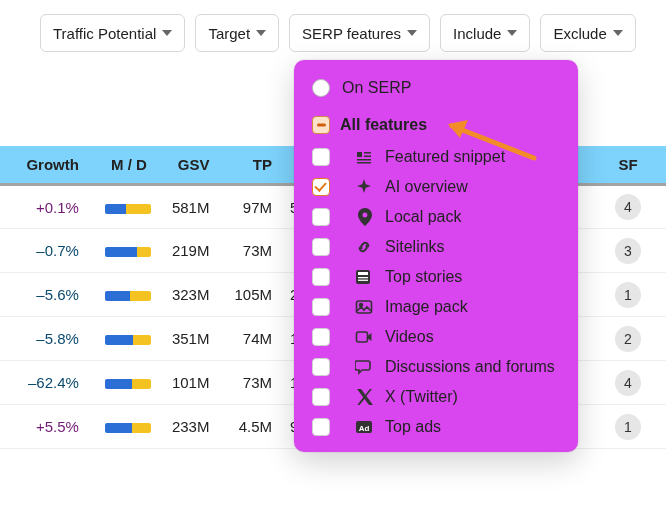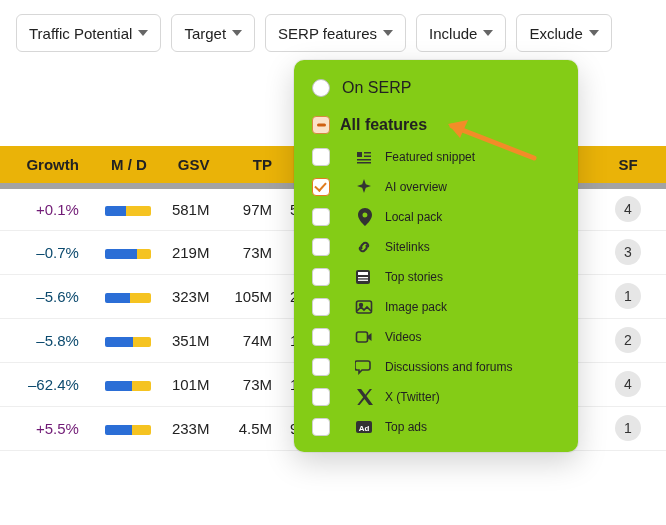--- a/index.html
+++ b/index.html
@@ -13,20 +13,21 @@
     overflow: hidden;
     position: relative;
   }
 
   
   .filters {
     display: flex;
     gap: 10px;
     padding: 14px 0 14px 16px;
     align-items: center;
+    margin-left: 24px;
   }
   .filter-btn {
     border: 1px solid #d7d7d7;
     background: #fff;
     border-radius: 6px;
     height: 38px;
     padding: 0 12px;
     display: flex;
     align-items: center;
     gap: 6px;
@@ -44,22 +45,22 @@
   .table-wrap { margin-top: 80px; position: relative; }
   table {
     border-collapse: collapse;
     width: 100%;
   }
   thead th {
     font-size: 15px;
     font-weight: 700;
     text-align: right;
     padding: 10px 14px 10px 0;
-    border-bottom: 6px solid #a3a3a3;
-    background: #eab308;
+    border-bottom: 3px solid #a3a3a3;
+    background: #7dd3fc;
   }
   thead th.first { text-align: right; padding-left: 10px; }
   thead th.sf { text-align: center; padding-right: 16px; }
   tbody tr {
     border-bottom: 1px solid #eee;
     height: 44px;
   }
   tbody td {
     text-align: right;
     padding: 0 14px 0 0;
@@ -90,21 +91,21 @@
     font-size: 14px;
   }
   td.spacer { width: 320px; }
 
   
   .dropdown {
     position: absolute;
     top: 60px;
     left: 294px;
     width: 284px;
-    background: #84cc16;
+    background: #d946ef;
     border-radius: 10px;
     box-shadow: 0 10px 30px rgba(0,0,0,.18), 0 0 0 1px rgba(0,0,0,.05);
     padding: 14px 0 10px;
     z-index: 10;
   }
   .dd-radio-row, .dd-item, .dd-header {
     display: flex;
     align-items: center;
     gap: 12px;
     padding: 6px 18px;
@@ -183,21 +184,21 @@
   }
   .dd-item .icon {
     width: 20px;
     display: inline-flex;
     align-items: center;
     justify-content: flex-end;
     flex-shrink: 0;
     margin-left: 11px;
   }
   .dd-item .icon svg { display: block; }
-  .dd-item .lbl { font-size: 12px; }
+  .dd-item .lbl { font-size: 16px; }
 
   
   .arrow {
     position: absolute;
     top: 116px;
     left: 446px;
     z-index: 20;
     pointer-events: none;
   }
 </style>

